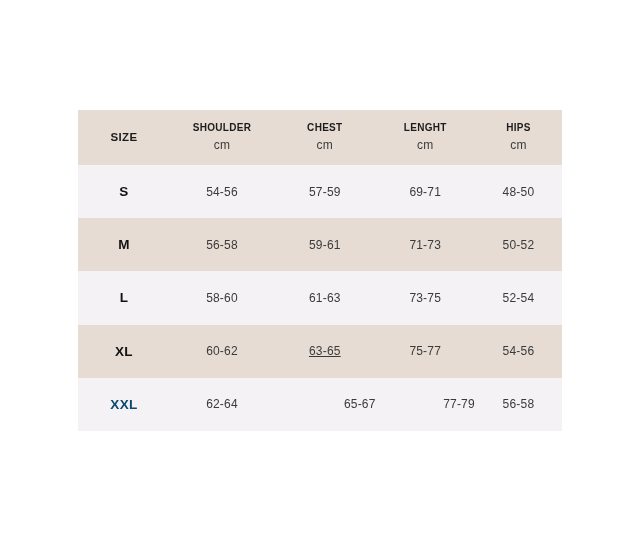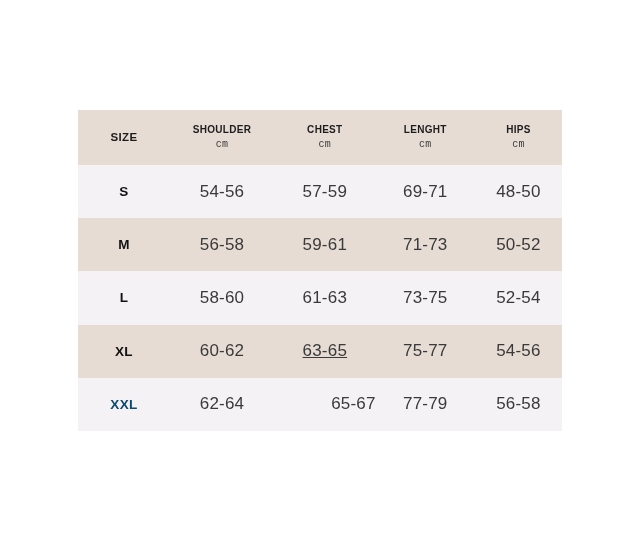--- a/index.html
+++ b/index.html
@@ -55,26 +55,25 @@
     justify-content: center;
     line-height: 1.25;
   }
   .col-title {
     font-size: 10px;
     font-weight: bold;
     color: #1c1c1c;
     letter-spacing: 0.3px;
   }
   .col-unit {
-    font-size: 10px;
+    font-size: 12px;
     font-weight: normal;
     color: #3c3c3c;
     margin-top: 3px;
     letter-spacing: 0.2px;
-    font-family: Liberation Mono, monospace;
   }
   th.size-head .col-title {
     font-size: 11.5px;
   }
 
   
   tbody tr {
     height: 53.2px;
   }
   tbody td {
@@ -83,21 +82,21 @@
     text-align: center;
     vertical-align: middle;
   }
   td.size-cell {
     font-size: 13.5px;
     font-weight: bold;
     color: #121212;
     letter-spacing: 0.4px;
   }
   td.value-cell {
-    font-size: 17px;
+    font-size: 12px;
     font-weight: normal;
     color: #3a3a3a;
     letter-spacing: 0.2px;
   }
 </style>
 </head>
 <body style="background: rgb(255, 255, 255);">
 
 <div id="size-chart-wrapper">
   <table class="size-chart">
@@ -169,18 +168,18 @@
         <td class="size-cell" style="color: rgb(18, 18, 18);">XL</td>
         <td class="value-cell" style="color: rgb(58, 58, 58);">60-62</td>
         <td class="value-cell" style="color: rgb(58, 58, 58); text-decoration: underline;">63-65</td>
         <td class="value-cell" style="color: rgb(58, 58, 58);">75-77</td>
         <td class="value-cell" style="color: rgb(58, 58, 58);">54-56</td>
       </tr>
       <tr style="background: rgb(244, 242, 245);">
         <td class="size-cell" style="color: #0c4a6e;">XXL</td>
         <td class="value-cell" style="color: rgb(58, 58, 58);">62-64</td>
         <td class="value-cell" style="color: rgb(58, 58, 58); text-align: right;">65-67</td>
-        <td class="value-cell" style="color: rgb(58, 58, 58);">77-79</td>
+        <td class="value-cell" style="color: rgb(58, 58, 58); text-align: right;">77-79</td>
         <td class="value-cell" style="color: rgb(58, 58, 58);">56-58</td>
       </tr>
     </tbody>
   </table>
 </div>
 
 </body></html>

